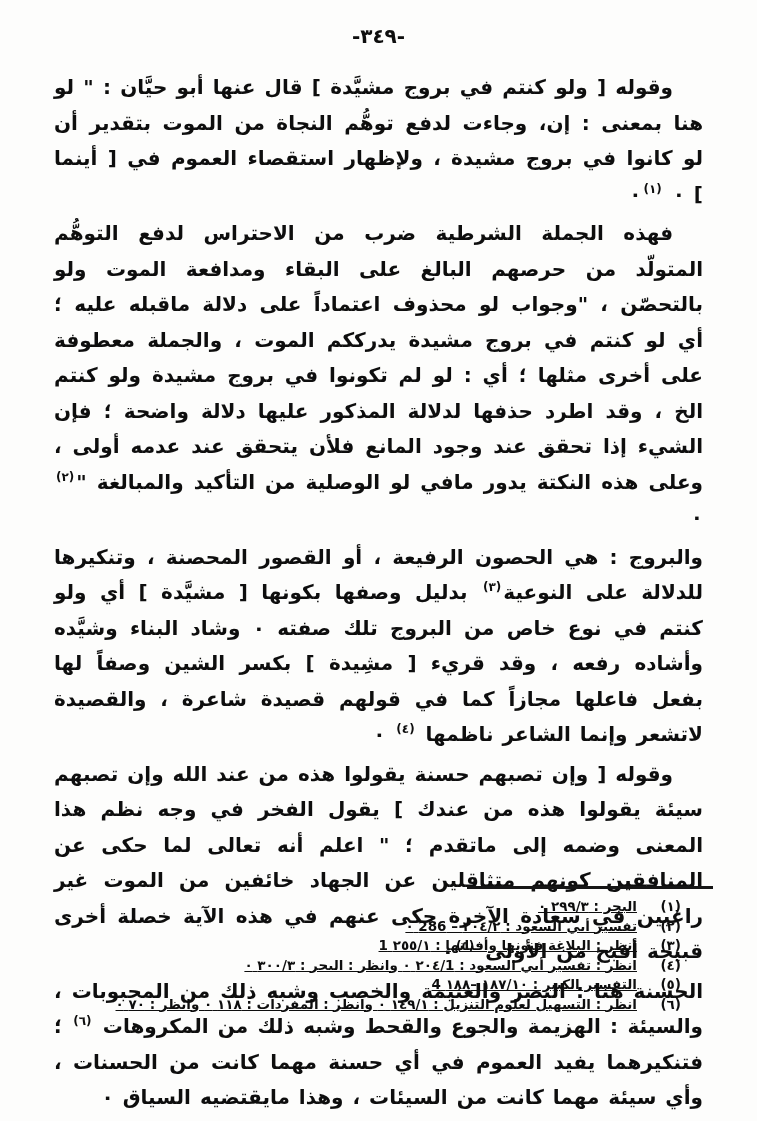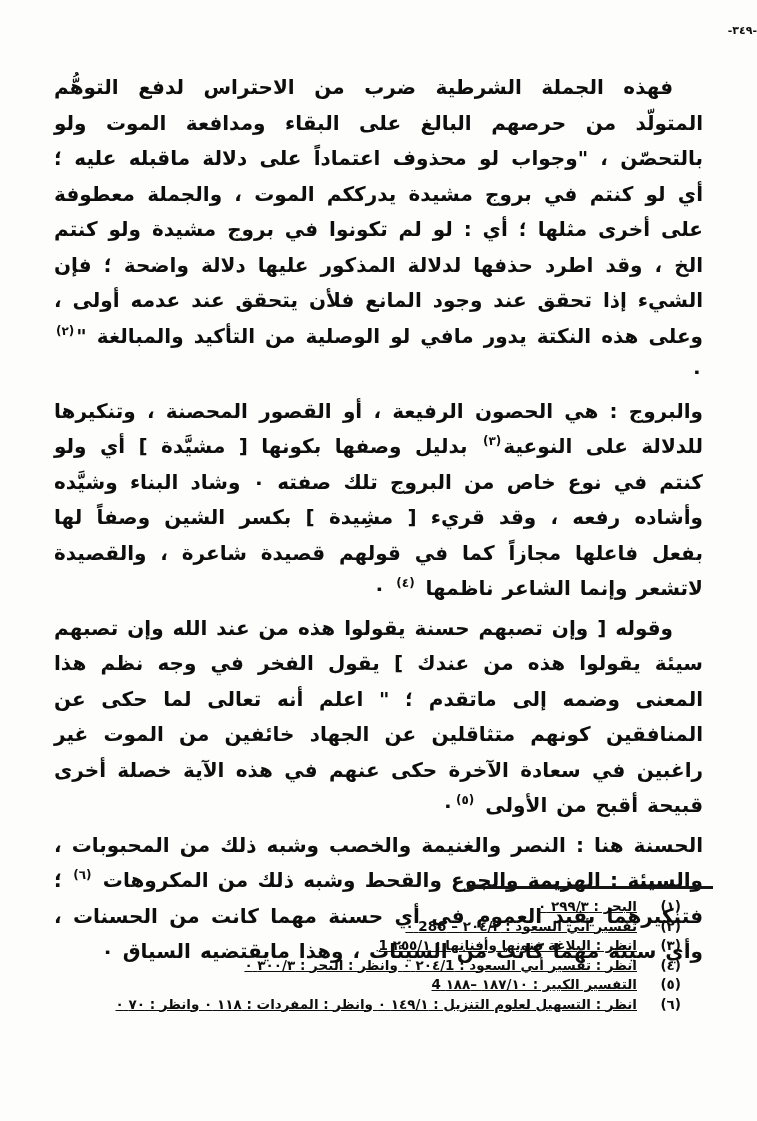--- a/index.html
+++ b/index.html
@@ -15,21 +15,22 @@
     background: #fdfdfc;
     color: #0e0e0e;
     font-family: "DejaVu Sans", sans-serif;
     overflow: hidden;
   }
   .page-number {
     position: absolute;
     top: 24px;
     left: 0;
     right: 0;
-    font-size: 11px;
+    text-align: center;
+    font-size: 20px;
     font-weight: 700;
     letter-spacing: 1px;
   }
   .body-text {
     position: absolute;
     top: 70px;
     right: 54px;
     left: 54px;
     direction: rtl;
     text-align: justify;
@@ -85,20 +86,21 @@
     text-decoration: underline;
   }
 </style>
 </head>
 <body>
 
 <div class="page">
   <div class="page-number" dir="rtl">-٣٤٩-</div>
 
   <div class="body-text" id="body-text" dir="rtl">
+      <p class="paragraph indent"><span>وقوله [ ولو كنتم في بروج مشيَّدة ] قال عنها أبو حيَّان : " لو هنا بمعنى : إن، وجاءت لدفع توهُّم النجاة من الموت بتقدير أن لو كانوا في بروج مشيدة ، ولإظهار استقصاء العموم في [ أينما ] ٠ </span><sup>(١)</sup><span>٠</span></p>
       <p class="paragraph indent"><span>فهذه الجملة الشرطية ضرب من الاحتراس لدفع التوهُّم المتولّد من حرصهم البالغ على البقاء ومدافعة الموت ولو بالتحصّن ، "وجواب لو محذوف اعتماداً على دلالة ماقبله عليه ؛ أي لو كنتم في بروج مشيدة يدرككم الموت ، والجملة معطوفة على أخرى مثلها ؛ أي : لو لم تكونوا في بروج مشيدة ولو كنتم الخ ، وقد اطرد حذفها لدلالة المذكور عليها دلالة واضحة ؛ فإن الشيء إذا تحقق عند وجود المانع فلأن يتحقق عند عدمه أولى ، وعلى هذه النكتة يدور مافي لو الوصلية من التأكيد والمبالغة "</span><sup>(٢)</sup><span> ٠</span></p>
       <p class="paragraph"><span>والبروج : هي الحصون الرفيعة ، أو القصور المحصنة ، وتنكيرها للدلالة على النوعية</span><sup>(٣)</sup><span> بدليل وصفها بكونها [ مشيَّدة ] أي ولو كنتم في نوع خاص من البروج تلك صفته ٠ وشاد البناء وشيَّده وأشاده رفعه ، وقد قريء [ مشِيدة ] بكسر الشين وصفاً لها بفعل فاعلها مجازاً كما في قولهم قصيدة شاعرة ، والقصيدة لاتشعر وإنما الشاعر ناظمها </span><sup>(٤)</sup><span> ٠</span></p>
       <p class="paragraph indent"><span>وقوله [ وإن تصبهم حسنة يقولوا هذه من عند الله وإن تصبهم سيئة يقولوا هذه من عندك ] يقول الفخر في وجه نظم هذا المعنى وضمه إلى ماتقدم ؛ " اعلم أنه تعالى لما حكى عن المنافقين كونهم متثاقلين عن الجهاد خائفين من الموت غير راغبين في سعادة الآخرة حكى عنهم في هذه الآية خصلة أخرى قبيحة أقبح من الأولى </span><sup>(٥)</sup><span>٠</span></p>
       <p class="paragraph"><span>الحسنة هنا : النصر والغنيمة والخصب وشبه ذلك من المحبوبات ، والسيئة : الهزيمة والجوع والقحط وشبه ذلك من المكروهات </span><sup>(٦)</sup><span> ؛ فتنكيرهما يفيد العموم في أي حسنة مهما كانت من الحسنات ، وأي سيئة مهما كانت من السيئات ، وهذا مايقتضيه السياق ٠</span></p>
     </div>
 
   <div class="footnote-separator"></div>
 
   <div class="footnotes" id="footnotes" dir="rtl">
       <div class="fn-row">

